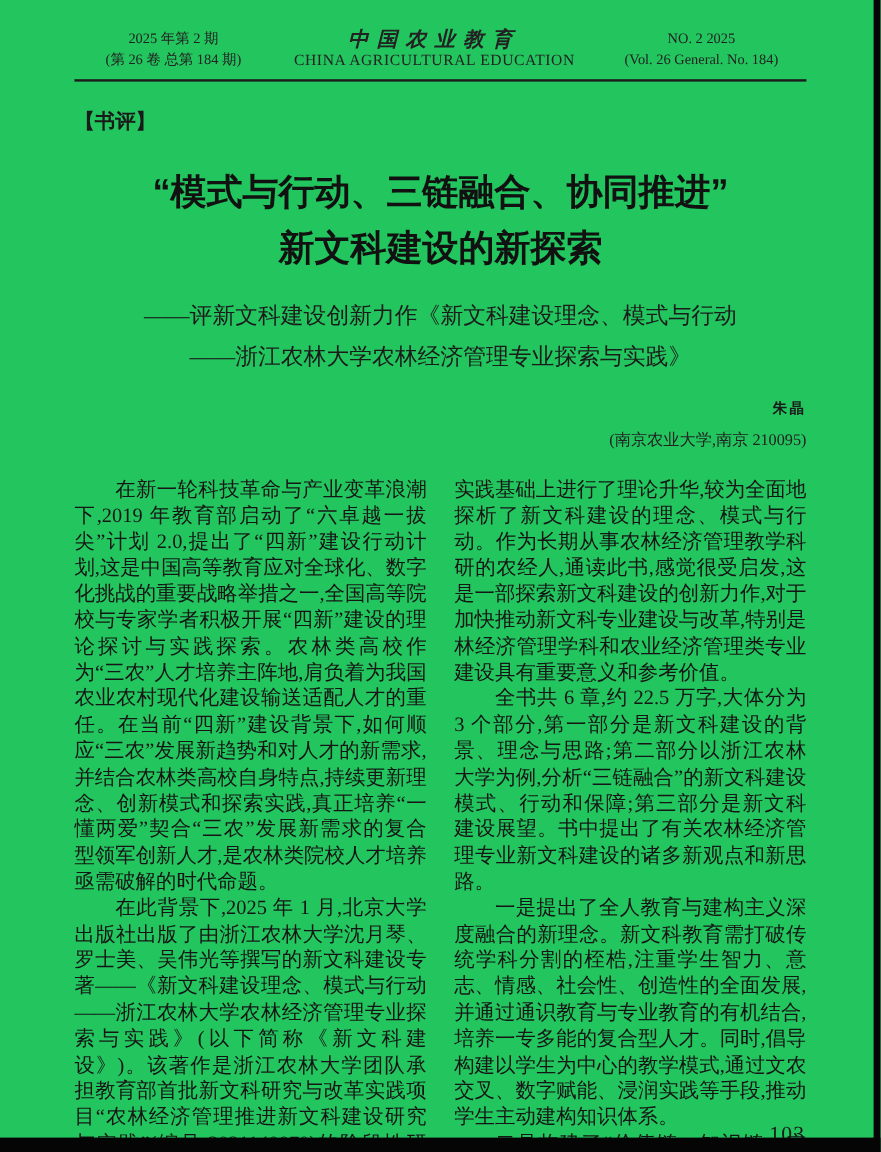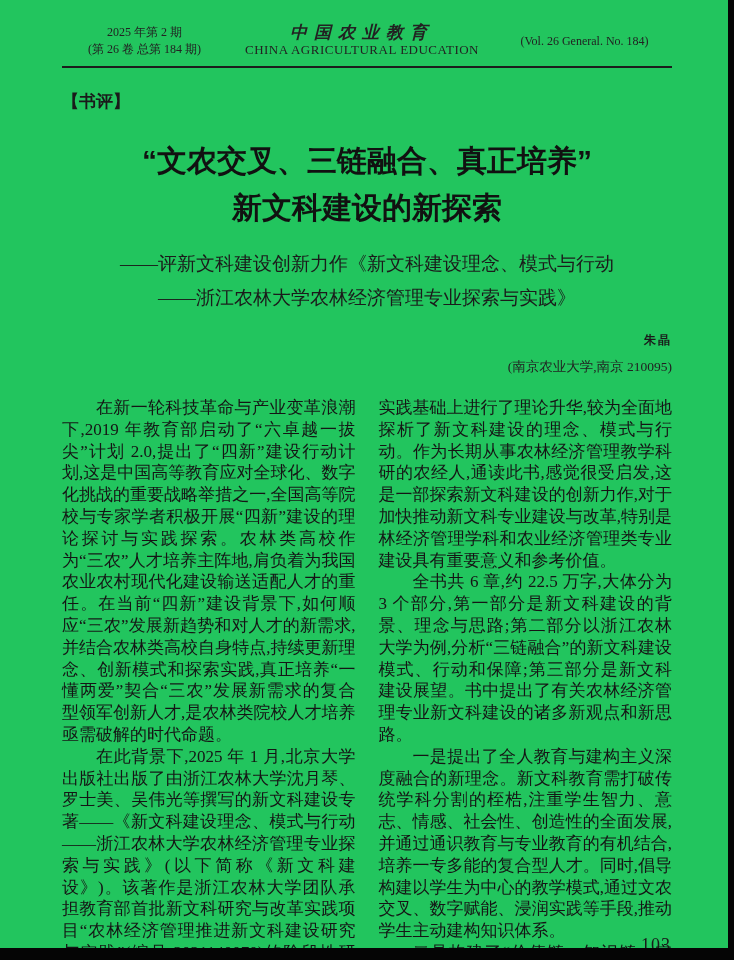--- a/index.html
+++ b/index.html
@@ -124,28 +124,29 @@
     <div class="journal-head">
       <div class="head-block head-left">
         <div>2025 年第 2 期</div>
         <div>(第 26 卷 总第 184 期)</div>
       </div>
       <div class="head-block head-center">
         <div class="journal-title-cn">中国农业教育</div>
         <div class="journal-title-en">CHINA AGRICULTURAL EDUCATION</div>
       </div>
       <div class="head-block head-right">
+        <div>NO. 2 2025</div>
         <div>(Vol. 26 General. No. 184)</div>
       </div>
     </div>
 
     <div class="section-label">【书评】</div>
 
     <h1 class="article-title">
-      <span>“文农交叉、三链融合、真正培养”</span><br>
+      <span>“模式与行动、三链融合、协同推进”</span><br>
       <span>新文科建设的新探索</span>
     </h1>
 
     <div class="article-subtitle">
       <span>——评新文科建设创新力作《新文科建设理念、模式与行动</span><br>
       <span>——浙江农林大学农林经济管理专业探索与实践》</span>
     </div>
 
     <div class="article-author">朱晶</div>
     <div class="article-affiliation">(南京农业大学,南京 210095)</div>

